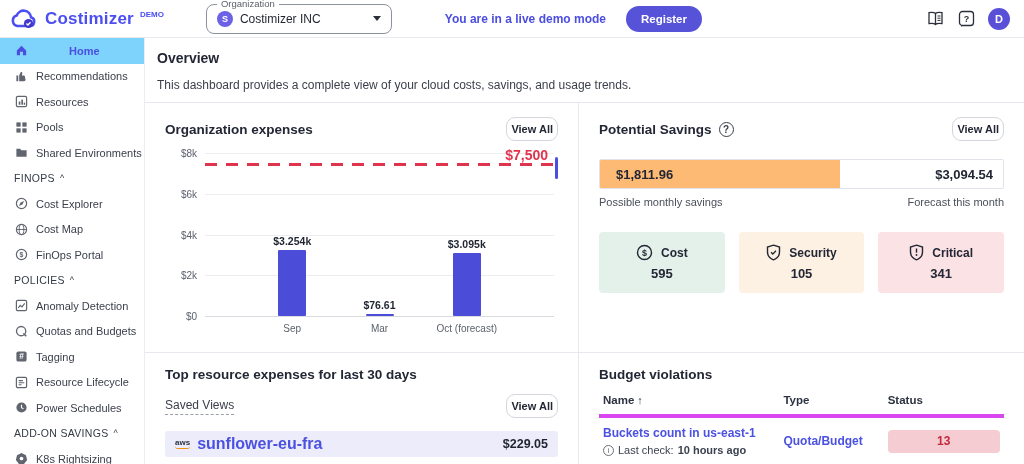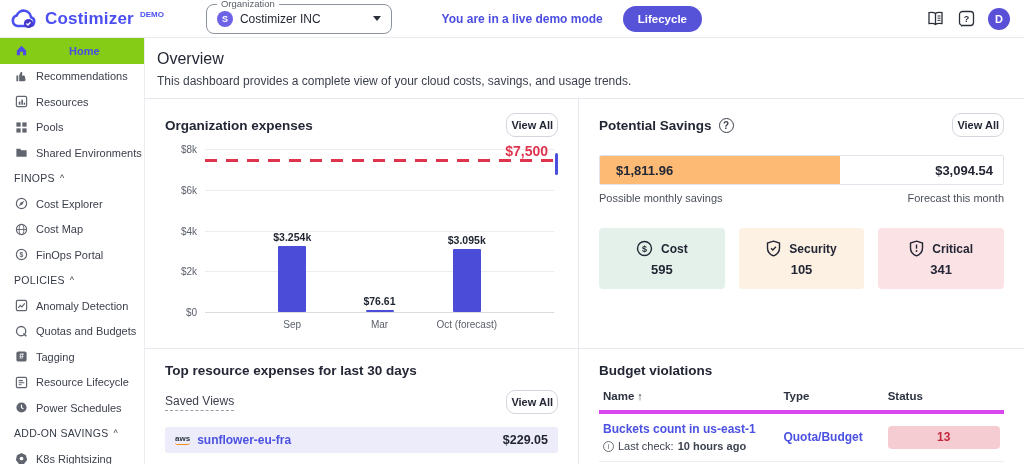--- a/index.html
+++ b/index.html
@@ -32,29 +32,29 @@
   .user-avatar { width:22px; height:22px; border-radius:50%; background:#5a50d8; color:#fff;
     font-size:11px; font-weight:bold; display:flex; align-items:center; justify-content:center; cursor:pointer; }
 
   
   .app-body { display:flex; height:426px; }
   .sidebar { width:145px; border-right:1px solid #ececf2; padding-top:0; flex-shrink:0; background:#fff; }
   .side-item { height:25.5px; display:flex; align-items:center; gap:8px; padding:0 8px 0 14px;
     font-size:11px; color:#3c404c; cursor:pointer; white-space:nowrap; }
   .side-item .si-icon { width:14px; height:14px; display:flex; align-items:center; justify-content:center;
     color:#61656f; font-size:10px; font-weight:bold; flex-shrink:0; }
-  .side-item.active { background:#84cc16; color:#4b4ee0; font-weight:bold;gap:41px; }
+  .side-item.active { background:#7dd3fc; color:#4b4ee0; font-weight:bold;gap:41px; }
   .side-item.active .si-icon { color:#4b4ee0; }
   .side-section { height:25.5px; display:flex; align-items:center; padding:0 8px 0 14px;
     font-size:10.5px; color:#343a46; letter-spacing:.3px; cursor:pointer; font-weight:normal; }
   .side-section .chev { margin-left:5px; font-size:9px; color:#343a46; }
 
   .main { flex:1; display:flex; flex-direction:column; }
   .page-head { padding:12px 24px 10px 12px; }
-  .page-title { font-size:16px; font-weight:normal; color:#232735; margin-bottom:6px; }
+  .page-title { font-size:14px; font-weight:bold; color:#232735; margin-bottom:12px; }
   .page-desc { font-size:12px; color:#3a3f4b; }
 
   .grid { flex:1; border-top:1px solid #e7e8ee; display:grid;
     grid-template-columns:434px 1fr; grid-template-rows:250px 1fr; }
   .panel { padding:14px 20px; position:relative; }
   .p-tl { border-right:1px solid #e7e8ee; border-bottom:1px solid #e7e8ee; }
   .p-tr { border-bottom:1px solid #e7e8ee; }
   .p-bl { border-right:1px solid #e7e8ee; }
   .panel-head { display:flex; align-items:center; justify-content:space-between; }
   .panel-title { font-size:13.5px; font-weight:bold; color:#232735; display:flex; align-items:center; gap:7px; }
@@ -92,21 +92,21 @@
     align-items:center; justify-content:center; gap:5px; cursor:pointer; }
   .scard-top { display:flex; align-items:center; gap:8px; font-size:12px; font-weight:bold; color:#232735; }
   .scard-val { font-size:13px; font-weight:bold; color:#232735; }
 
   
   .saved-row { display:flex; align-items:center; justify-content:space-between; margin-top:12px; }
   .saved-views { font-size:12px; color:#3c404c; border-bottom:1.5px dashed #9aa0ab;
     padding-bottom:2px; cursor:pointer; }
   .res-row { margin-top:13px; height:26px; background:#edecfa; border-radius:3px; display:flex;
     align-items:center; padding:0 10px; gap:7px; cursor:pointer; }
-  .res-name { font-size:12px; font-weight:bold; color:#4b51e0; flex:1; }
+  .res-name { font-size:16px; font-weight:bold; color:#4b51e0; flex:1; }
   .res-val { font-size:12.5px; font-weight:bold; color:#1f2430; }
   .aws-badge { font-size:8px; font-weight:bold; color:#2b3442; position:relative; top:-1px; }
   .aws-badge .smile { display:block; height:3px; border-bottom:1.5px solid #f29111;
     border-radius:0 0 6px 6px; margin-top:-1px; }
 
   
   .pv-table { margin-top:12px; }
   .pv-hrow { display:grid; grid-template-columns:45% 26% 29%; padding:0 0 8px 4px;
     border-bottom:4px solid #d946ef; font-size:11.5px; font-weight:bold; color:#2c3240; }
   .pv-row { display:grid; grid-template-columns:45% 26% 29%; padding:8px 0 9px 4px;
@@ -142,21 +142,21 @@
 
   <div class="org-box">
     <span class="org-legend">Organization</span>
     <span class="org-avatar">S</span>
     <span class="org-name">Costimizer INC</span>
     <span class="caret-down"></span>
   </div>
 
   <div class="header-right">
     <span class="demo-note">You are in a live demo mode</span>
-    <button class="register-btn">Lifecycle</button>
+    <button class="register-btn">Register</button>
     <div class="hdr-icons">
       <span class="hdr-icon">
         <svg width="17" height="15" viewBox="0 0 17 15">
           <path d="M8.5 2.5C7.2 1.3 5 1.2 2 1.6v11c3-.4 5.2-.3 6.5.9 1.3-1.2 3.5-1.3 6.5-.9v-11c-3-.4-5.2-.3-6.5.9zM8.5 2.5v11" fill="none" stroke="#2b2f3a" stroke-width="1.3"></path>
           <path d="M10.5 5h3M10.5 7.2h3M10.5 9.4h3" stroke="#2b2f3a" stroke-width="1"></path>
         </svg>
       </span>
       <span class="hdr-icon">
         <svg width="17" height="17" viewBox="0 0 17 17">
           <rect x="1.5" y="1.5" width="14" height="14" rx="3" fill="none" stroke="#2b2f3a" stroke-width="1.3"></rect>

